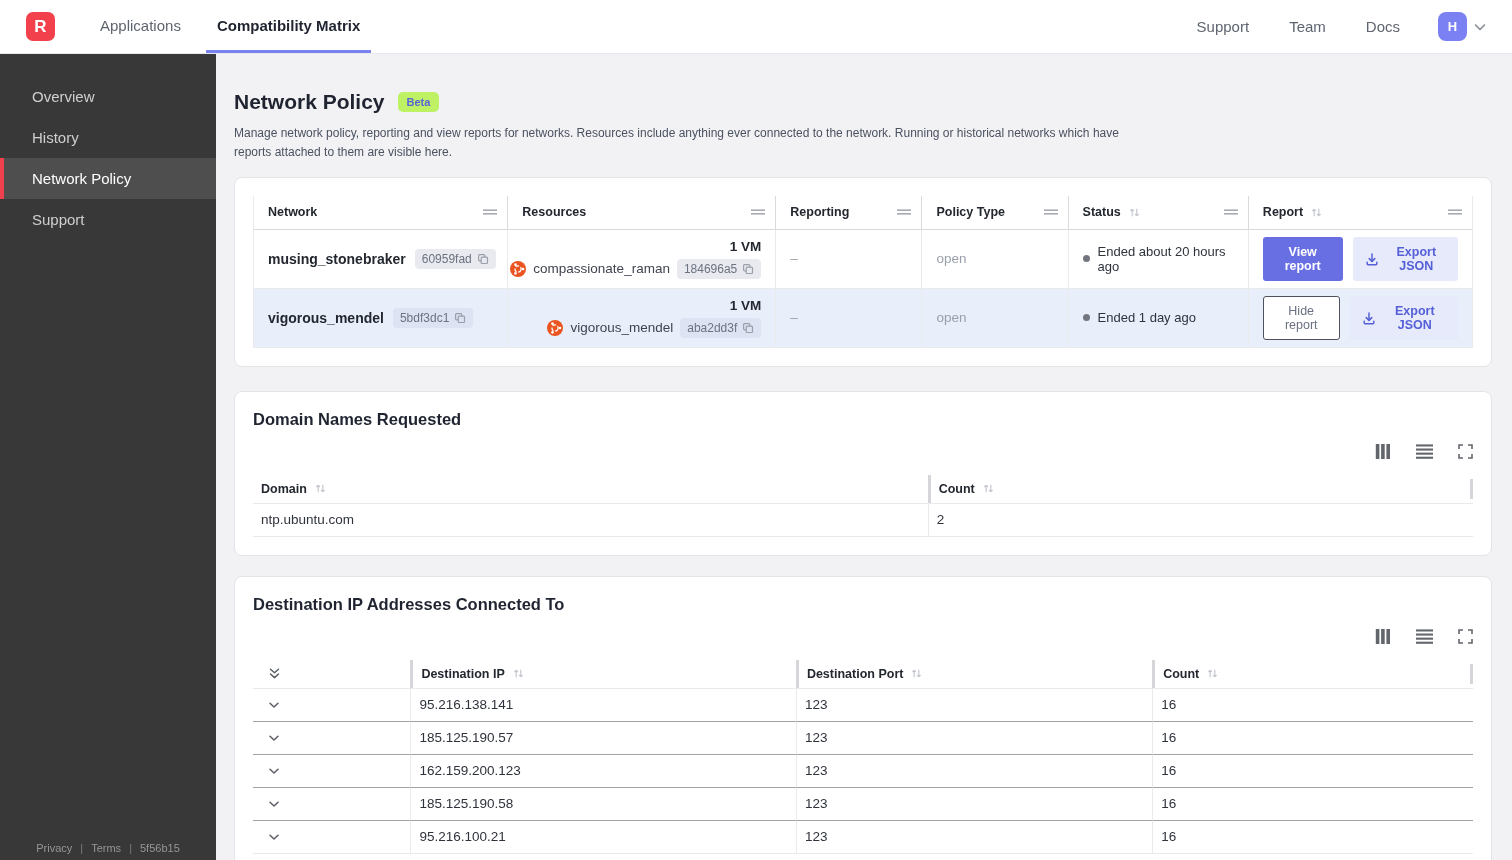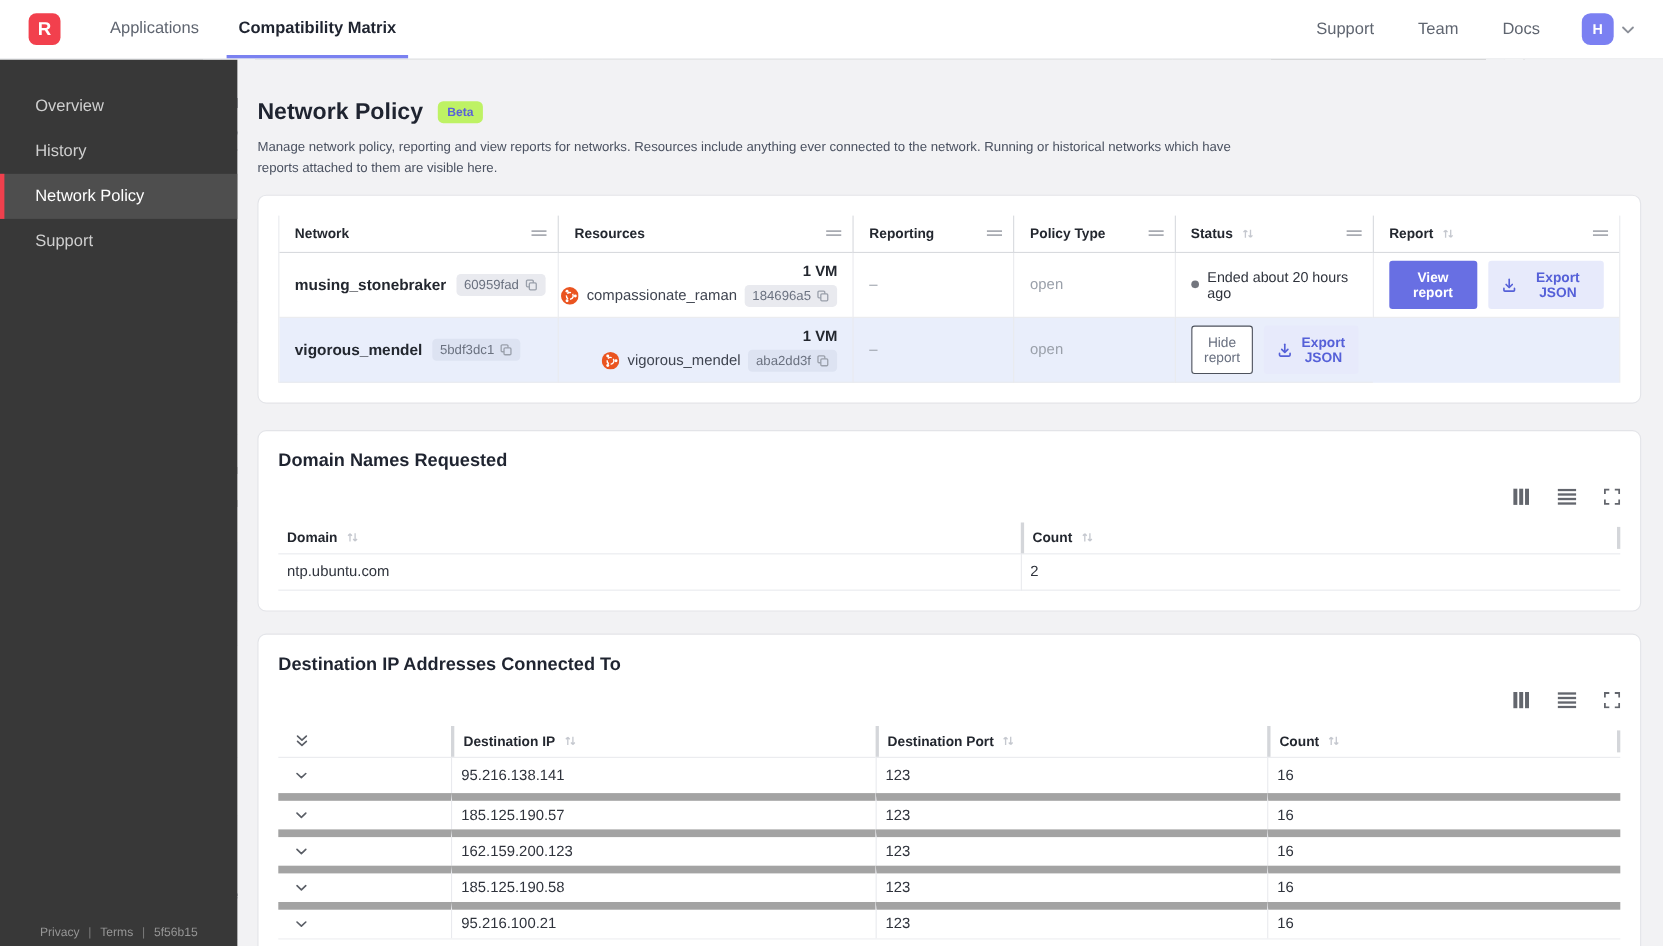--- a/index.html
+++ b/index.html
@@ -92,21 +92,21 @@
   .grid-dest { grid-template-columns:12.9% 31.6% 29.2% 26.3%; }
   .sh { height:28px; display:flex; align-items:center; gap:7px; font-size:12.5px; font-weight:700;
         color:#23272f; padding:0 8px; position:relative; }
   .sh.barred { border-left:3px solid #d4d6da; }
   .sh-row { position:relative; }
   .sh-row::after { content:""; position:absolute; right:0; top:4px; width:3px; height:20px; background:#d4d6da; }
   .sc { display:flex; align-items:center; font-size:13.5px; color:#2f333c; padding:0 8px;
         border-top:1px solid #e9eaee; border-bottom:1px solid #e9eaee; min-height:34px; background:#fff; }
   .sc + .sc { border-left:1px solid #e9eaee; }
   .dest-rows .sc { min-height:33px; border-bottom:none; }
-  .dest-rows .srow + .srow .sc { border-top:7px solid #a3a3a3; }
+  .dest-rows .srow + .srow .sc { border-top:1px solid #a3a3a3; }
   .dest-rows { border-bottom:1px solid #e9eaee; }
   .expander { padding-left:14px; cursor:pointer; }
   .sh.expander { padding-left:14px; }
   svg { display:block; }
 </style>
 </head>
 <body>
 
 <header class="navbar">
   <div class="nav-left">
@@ -322,20 +322,24 @@
                   <svg width="12" height="12" viewBox="0 0 12 12" fill="none" stroke="#9aa0ab" stroke-width="1.2">
                     <rect x="4.2" y="4.2" width="6.3" height="6.3" rx="1"></rect>
                     <path d="M7.8 4.2V2.6a1 1 0 0 0-1-1H2.6a1 1 0 0 0-1 1v4.2a1 1 0 0 0 1 1h1.6"></path>
                   </svg>
                 </span>
               </span>
           </span>
         </div>
         <div class="nc muted">–</div>
         <div class="nc muted">open</div>
+        <div class="nc status-cell">
+          <span class="dot"></span>
+          <span>Ended 1 day ago</span>
+        </div>
         <div class="nc report-cell">
           <button class="btn btn-outline">Hide report</button>
           <button class="btn btn-export">
               <span>
                 <svg width="14" height="14" viewBox="0 0 14 14" fill="none" stroke="#5560d8" stroke-width="1.5" stroke-linecap="round" stroke-linejoin="round">
                   <path d="M7 2v7"></path>
                   <path d="M4.2 6.6L7 9.4l2.8-2.8"></path>
                   <path d="M2.2 10.2v1.6a.9.9 0 0 0 .9.9h7.8a.9.9 0 0 0 .9-.9v-1.6"></path>
                 </svg>
               </span>

